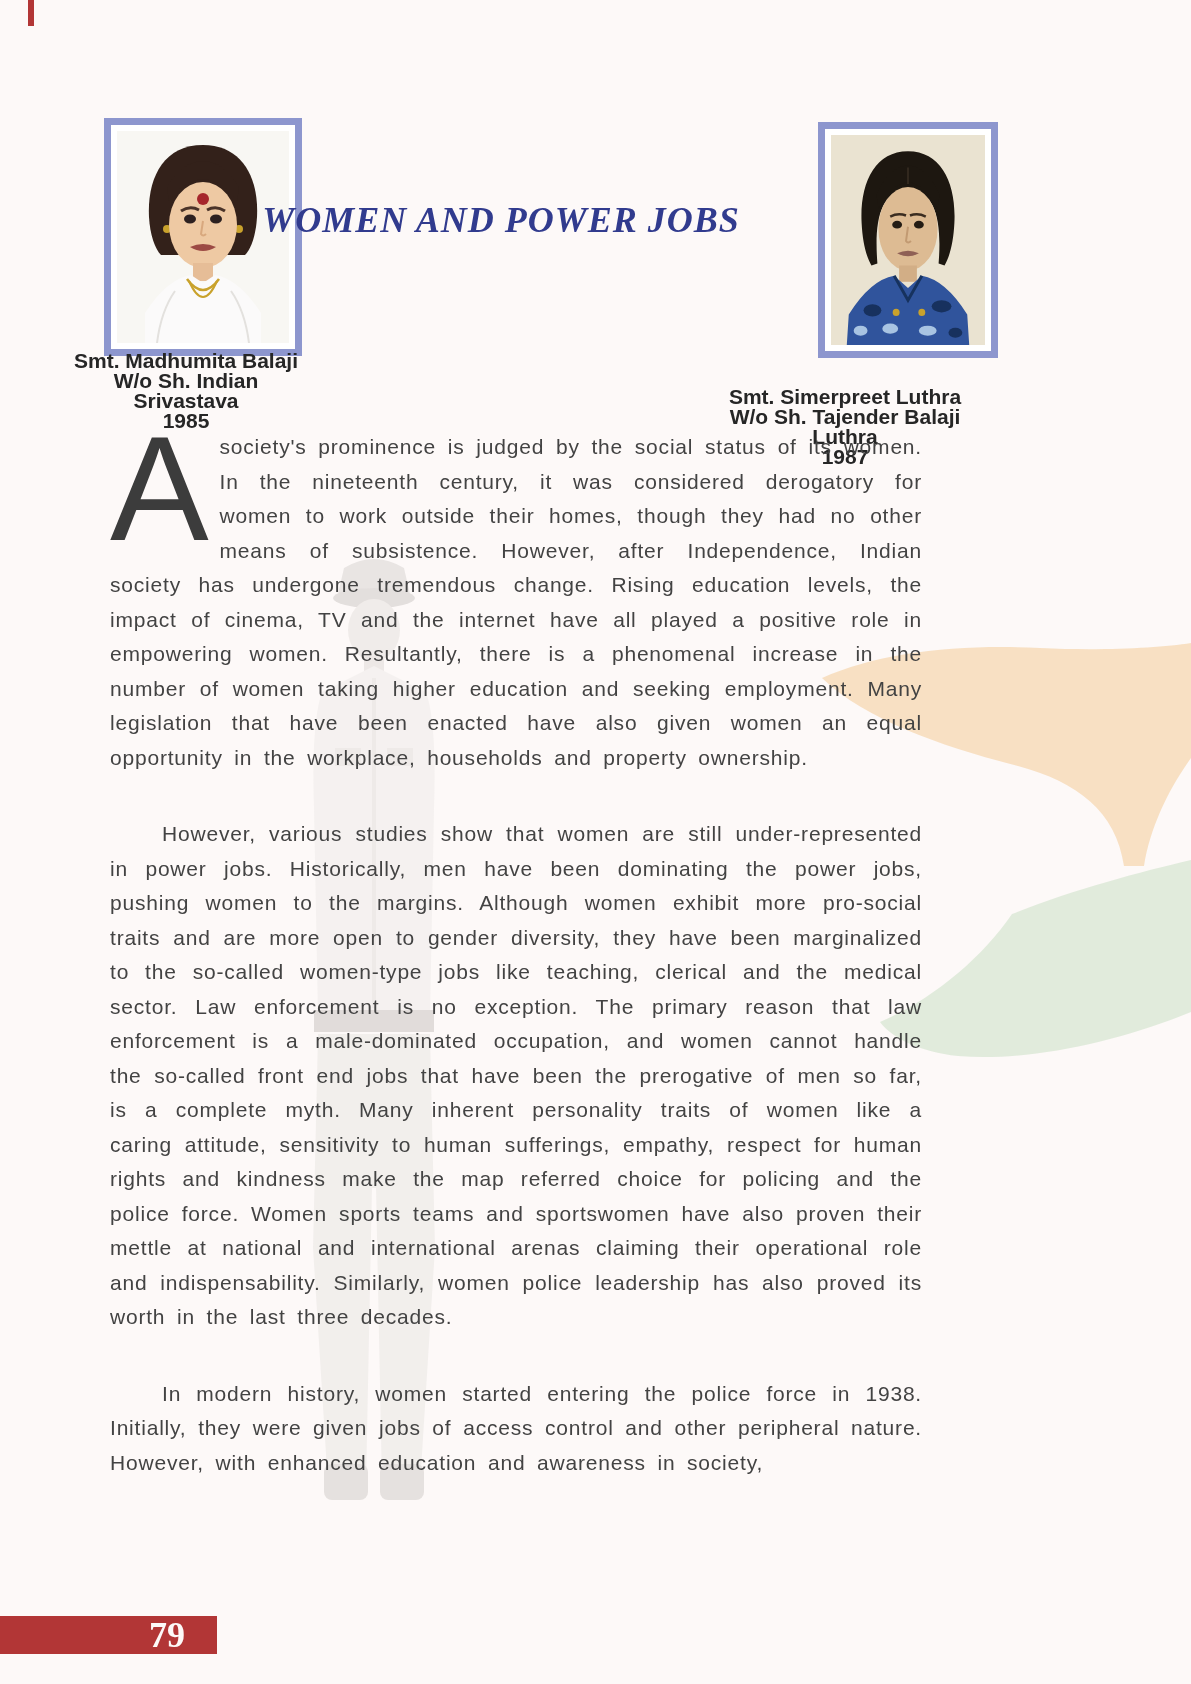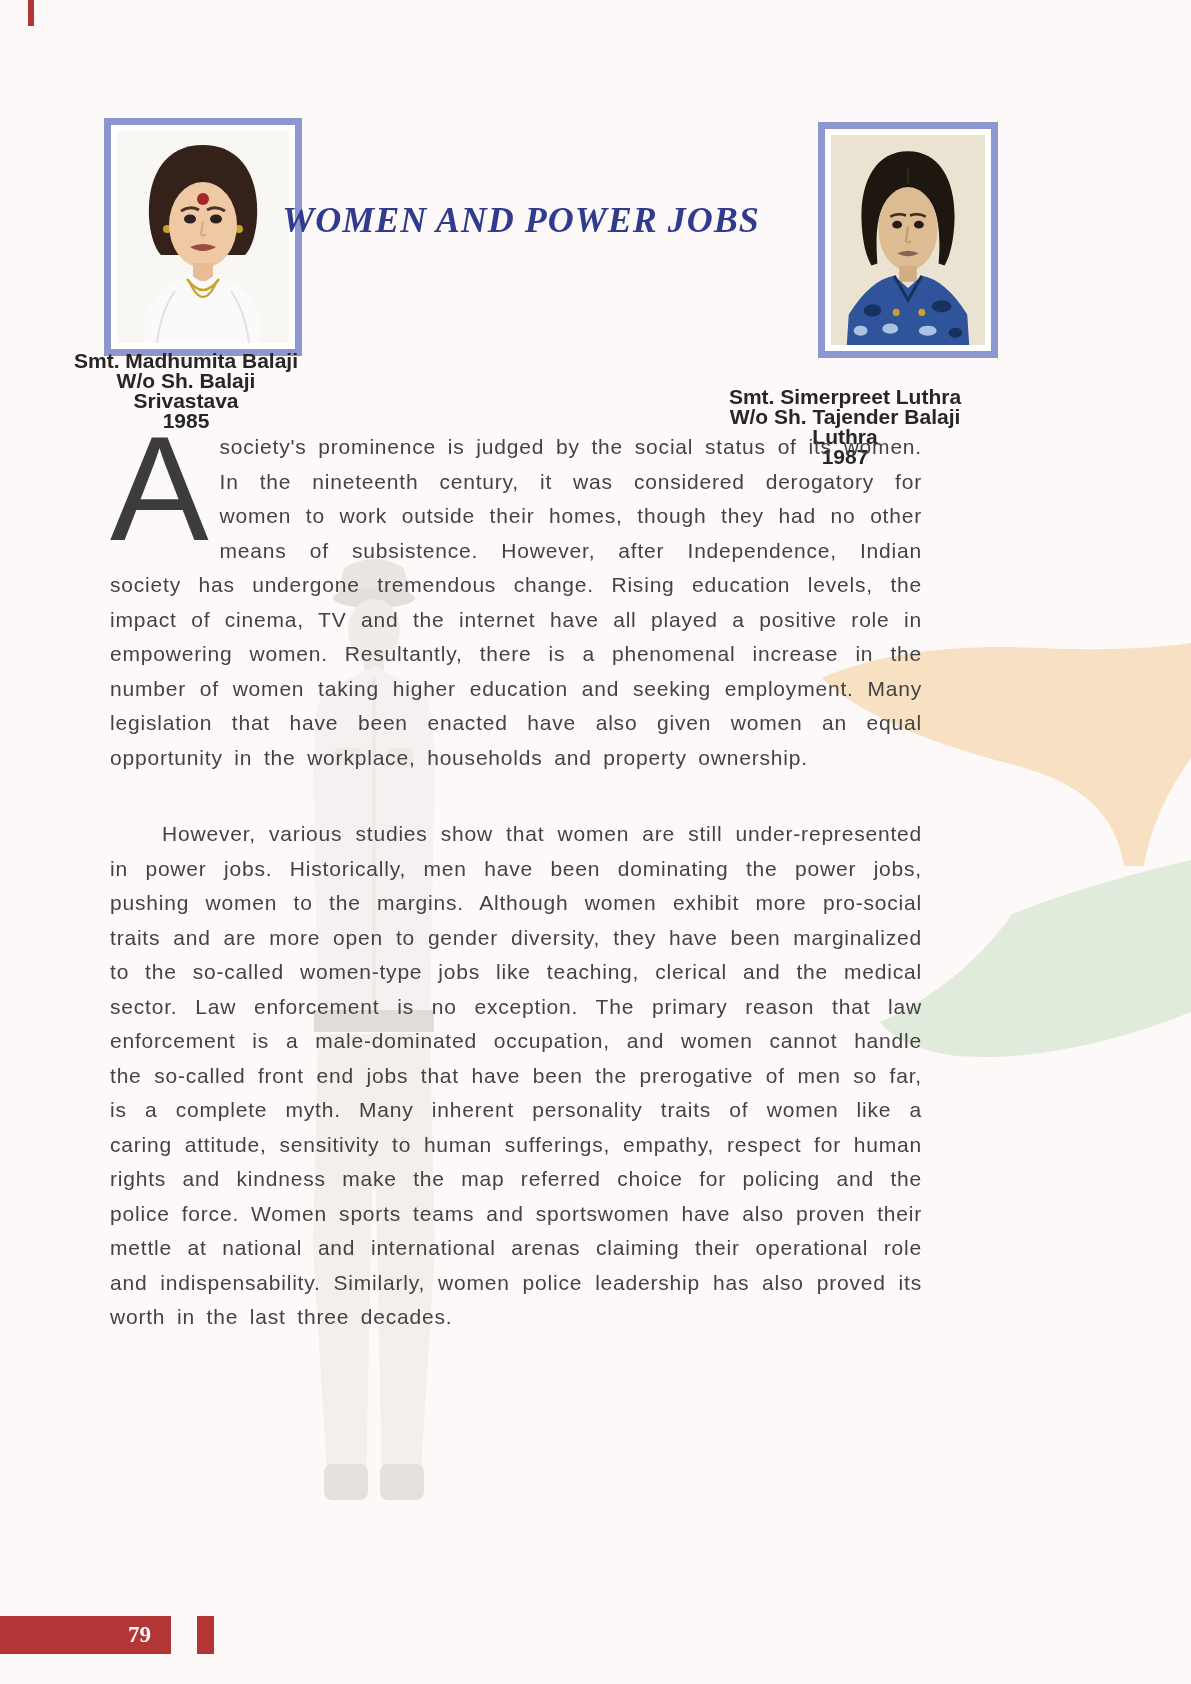--- a/index.html
+++ b/index.html
@@ -12,21 +12,21 @@
   .corner-dash{position:absolute;left:28px;top:0;width:6px;height:26px;background:#b23636;}
   .flag-swoosh{position:absolute;left:0;top:0;width:1191px;height:1684px;pointer-events:none;}
   .watermark{position:absolute;left:283px;top:548px;width:182px;height:960px;opacity:.55;pointer-events:none;}
   
   .frame{position:absolute;border:7px solid #8d96ce;background:#ffffff;padding:6px;box-sizing:border-box;}
   .frame-left{left:104px;top:118px;width:198px;height:238px;}
   .frame-right{left:818px;top:122px;width:180px;height:236px;}
   .frame svg{display:block;width:100%;height:100%;}
   
   .title{
-    position:absolute;left:286px;top:192px;width:470px;height:56px;
+    position:absolute;left:266px;top:192px;width:470px;height:56px;
     display:flex;align-items:center;justify-content:center;
     font-family:"Liberation Serif",serif;font-style:italic;font-weight:bold;
     font-size:36px;letter-spacing:1px;color:#313b8e;white-space:nowrap;
   }
   
   .caption{position:absolute;text-align:center;font-weight:bold;font-size:21px;line-height:20px;color:#262626;}
   .caption-left{left:66px;top:351px;width:240px;}
   .caption-right{left:705px;top:351px;width:280px;margin-top:36px;}
   
   .body-text{position:absolute;left:110px;top:430px;width:812px;}
@@ -34,23 +34,23 @@
     margin:0 0 33px 0;text-align:justify;
     font-size:21px;line-height:34.5px;letter-spacing:.8px;word-spacing:5px;color:#434343;
   }
   .body-text p.indent{text-indent:52px;margin-top:42px;}
   .dropcap{
     float:left;height:102px;line-height:102px;overflow:visible;
     font-size:148px;font-weight:400;color:#3c3c3c;margin:8px 10px 0 0;
   }
   
   .footer-bar{
-    position:absolute;left:0;top:1616px;width:171px;height:38px;background:#b23636;
-    display:flex;align-items:center;justify-content:flex-end;padding-right:20px;box-sizing:border-box;
-    font-family:"Liberation Serif",serif;font-weight:bold;font-size:23px;color:#fdf9f8;
+    position:absolute;left:0;top:1616px;width:217px;height:38px;background:#b23636;
+    display:flex;align-items:center;justify-content:flex-end;padding-right:32px;box-sizing:border-box;
+    font-family:"Liberation Serif",serif;font-weight:bold;font-size:36px;color:#fdf9f8;
   }
   .footer-tick{position:absolute;left:197px;top:1616px;width:17px;height:38px;background:#b23636;}
 </style>
 </head>
 <body>
 
 <div class="page">
 
   <svg class="flag-swoosh" viewBox="0 0 1191 1684" xmlns="http://www.w3.org/2000/svg">
     <path d="M822,678 C880,652 960,644 1040,648 C1100,651 1160,648 1191,643
@@ -126,34 +126,35 @@
       <ellipse cx="98" cy="192" rx="9" ry="5" fill="#a8c4e2"></ellipse>
       <ellipse cx="30" cy="192" rx="7" ry="5" fill="#a8c4e2"></ellipse>
       <ellipse cx="126" cy="194" rx="7" ry="5" fill="#17315e"></ellipse>
       <circle cx="66" cy="174" r="3.5" fill="#c9a22c"></circle>
       <circle cx="92" cy="174" r="3.5" fill="#c9a22c"></circle>
     </svg>
   </div>
 
   <div class="caption caption-left">
     <div>Smt. Madhumita Balaji</div>
-    <div>W/o Sh. Balaji Srivastava</div>
+    <div>W/o Sh. Indian Srivastava</div>
     <div>1985</div>
   </div>
   <div class="caption caption-right">
     <div>Smt. Simerpreet Luthra</div>
     <div>W/o Sh. Tajender Balaji Luthra</div>
     <div>1987</div>
   </div>
 
   <div class="body-text">
     <p>
       <span class="dropcap">A</span><span>society's prominence is judged by the social status of its women. In the nineteenth century, it was considered derogatory for women to work outside their homes, though they had no other means of subsistence. However, after Independence, Indian society has undergone tremendous change. Rising education levels, the impact of cinema, TV and the internet have all played a positive role in empowering women. Resultantly, there is a phenomenal increase in the number of women taking higher education and seeking employment. Many legislation that have been enacted have also given women an equal opportunity in the workplace, households and property ownership.</span>
     </p>
     <p class="indent">However, various studies show that women are still under-represented in power jobs. Historically, men have been dominating the power jobs, pushing women to the margins. Although women exhibit more pro-social traits and are more open to gender diversity, they have been marginalized to the so-called women-type jobs like teaching, clerical and the medical sector. Law enforcement is no exception. The primary reason that law enforcement is a male-dominated occupation, and women cannot handle the so-called front end jobs that have been the prerogative of men so far, is a complete myth. Many inherent personality traits of women like a caring attitude, sensitivity to human sufferings, empathy, respect for human rights and kindness make the map referred choice for policing and the police force. Women sports teams and sportswomen have also proven their mettle at national and international arenas claiming their operational role and indispensability. Similarly, women police leadership has also proved its worth in the last three decades.</p>
+    <p class="indent">In modern history, women started entering the police force in 1938. Initially, they were given jobs of access control and other peripheral nature. However, with enhanced education and awareness in society,</p>
   </div>
 
   <div class="footer-bar">
     <span>79</span>
   </div>
   <div class="footer-tick"></div>
 
 </div>
 
 </body></html>

